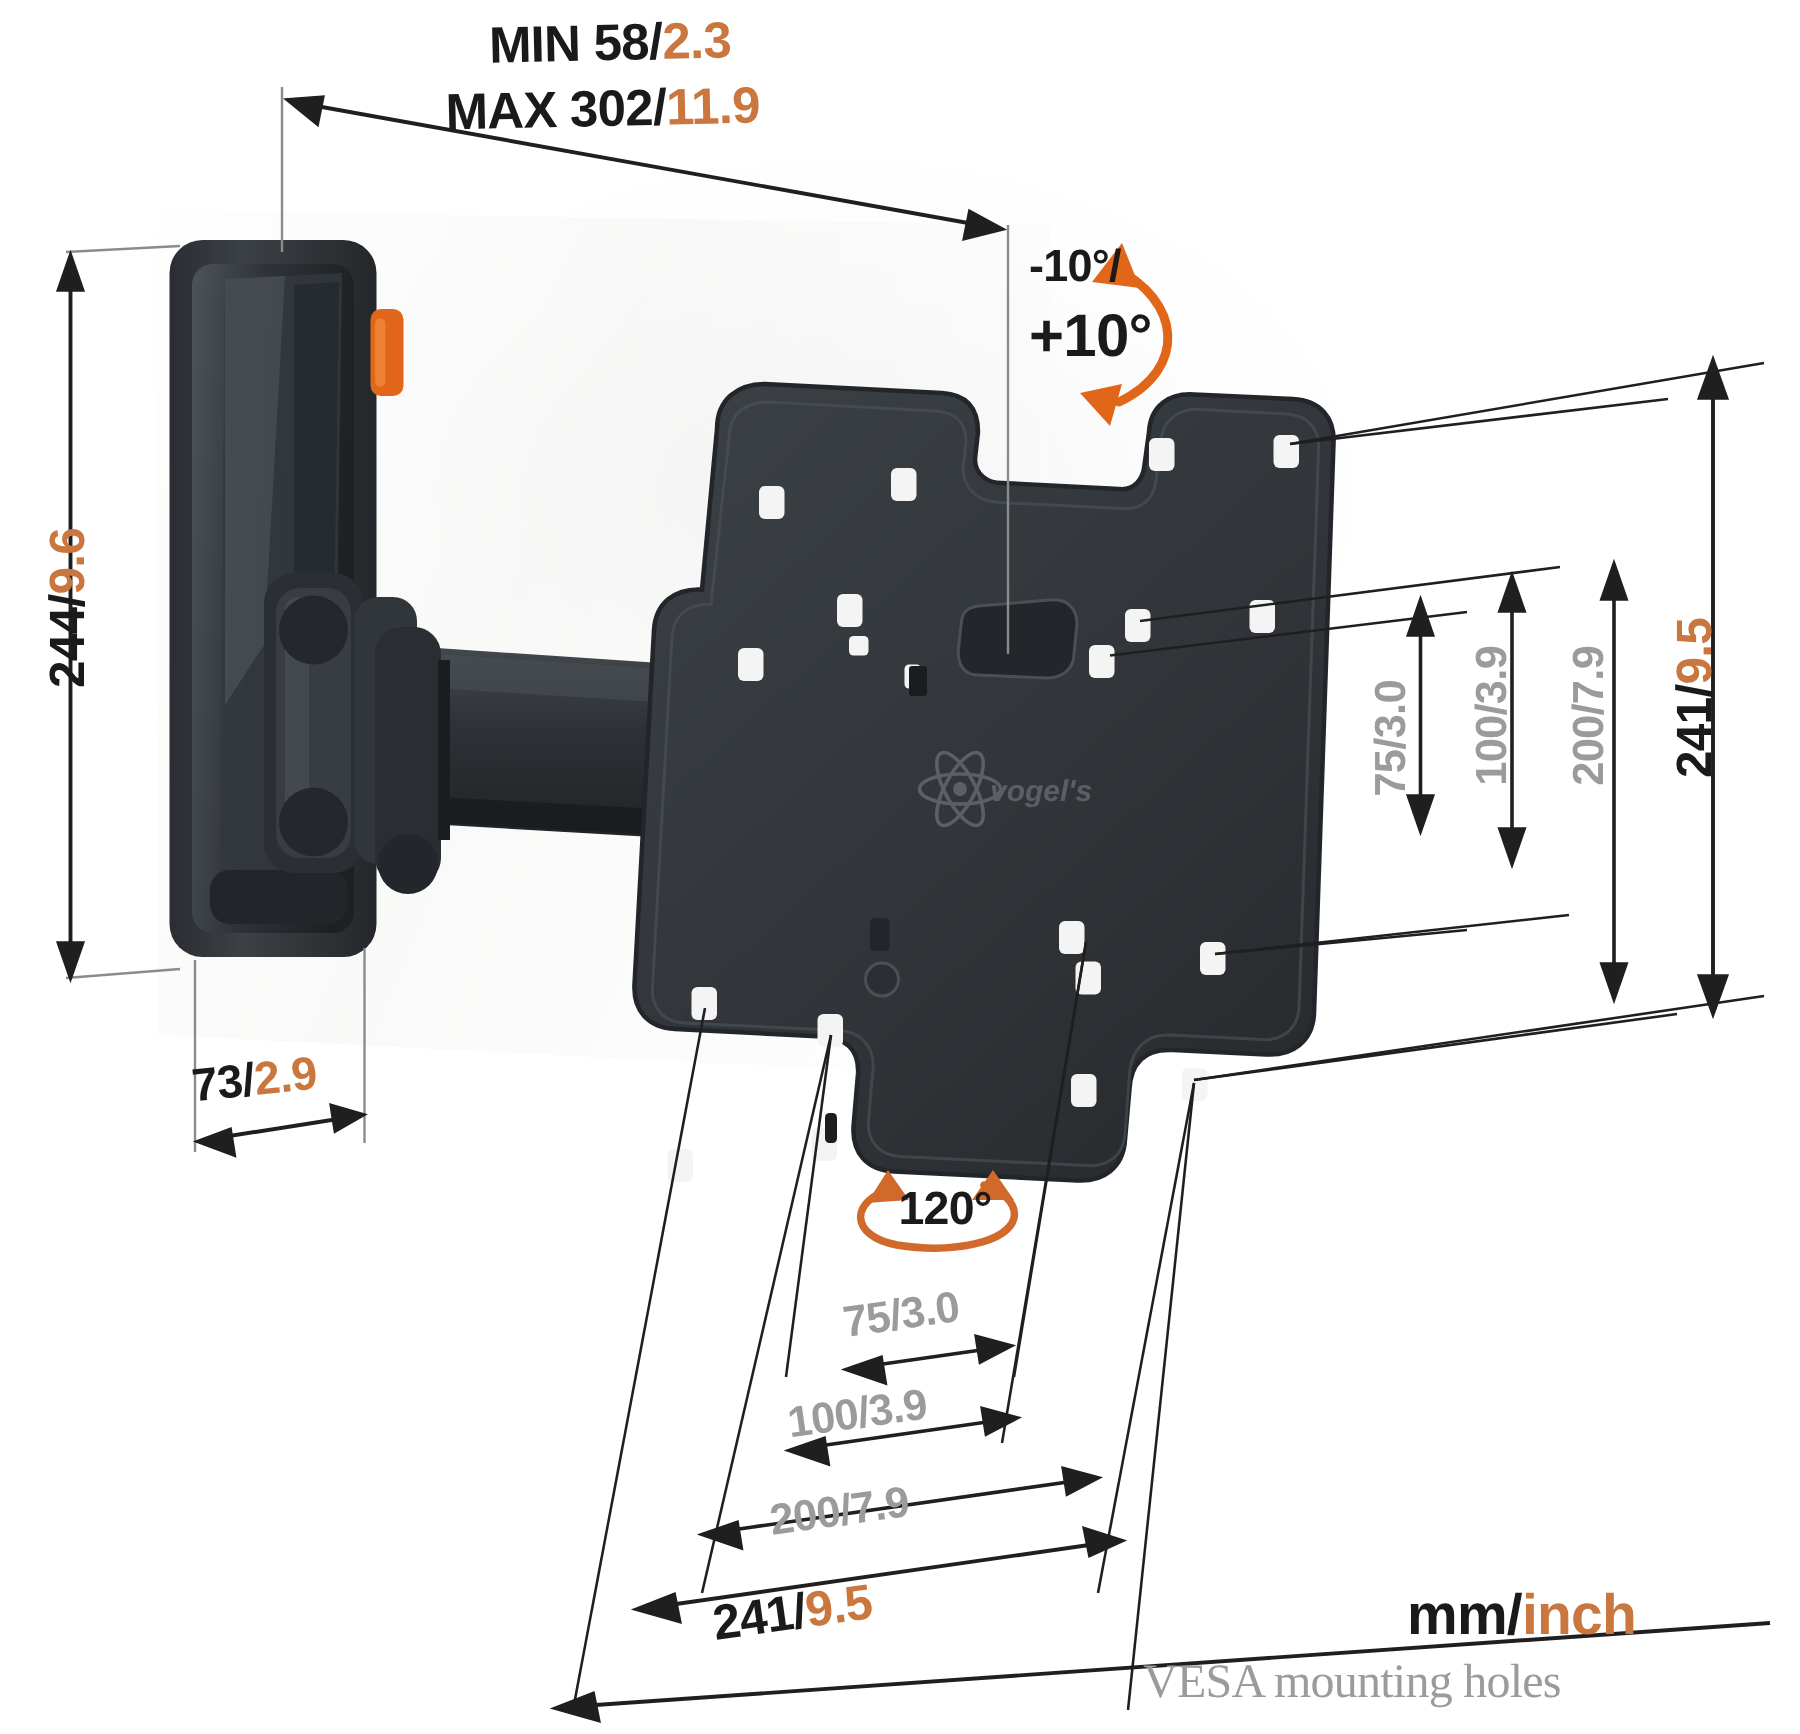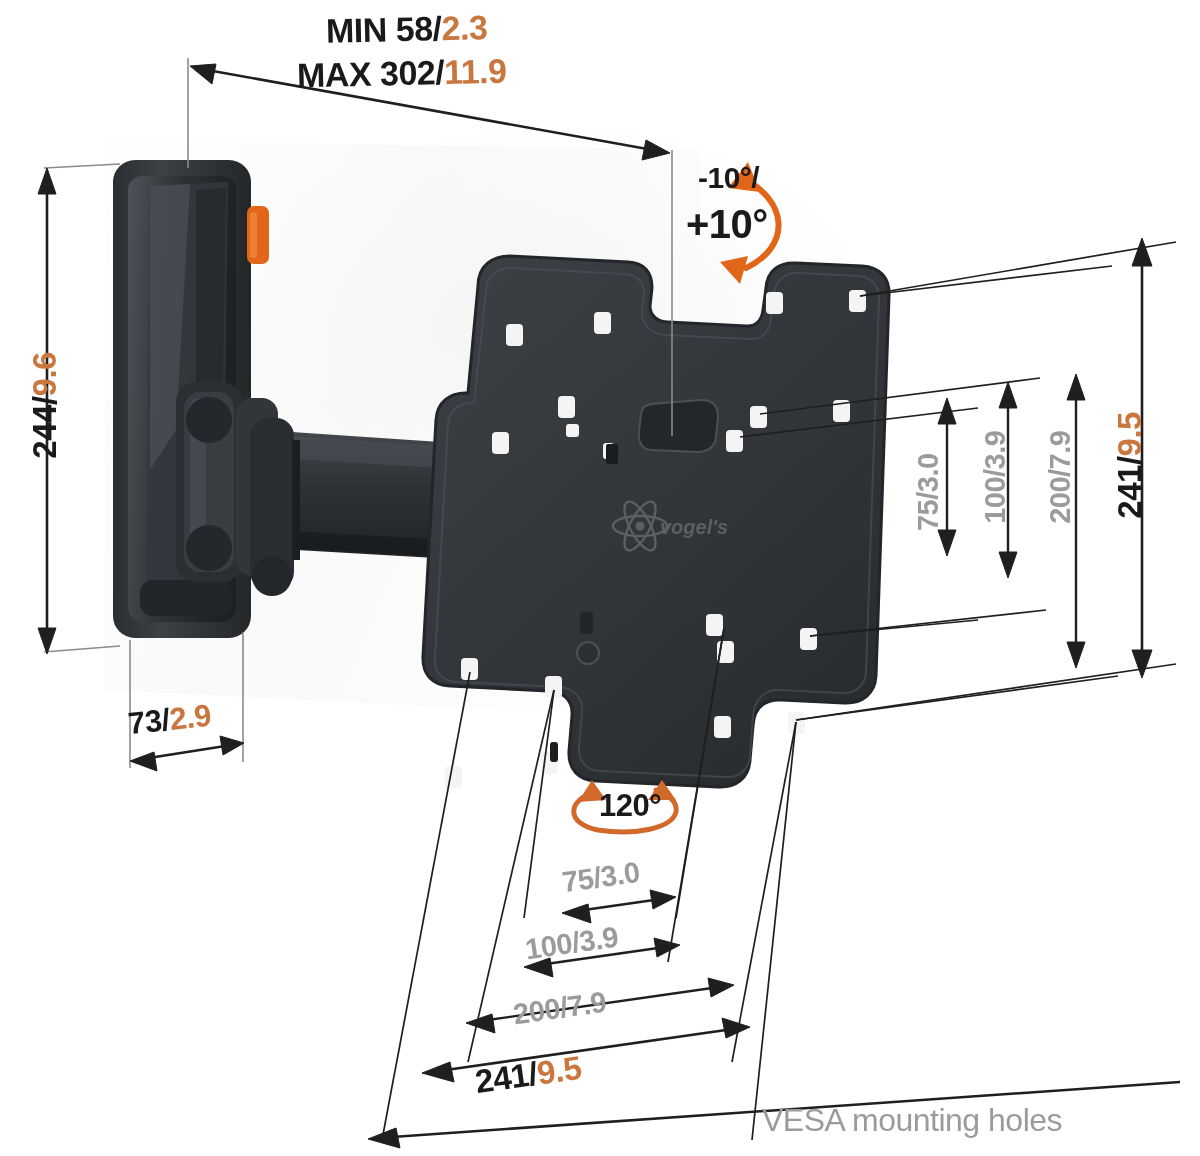--- a/index.html
+++ b/index.html
@@ -279,21 +279,21 @@
     <polygon points="662,780 676,800 648,800" fill="#d1692a" stroke="none"></polygon>
   </svg>
 
   <div class="lbl nosel" style="left:326px;top:12px;font-size:34px;transform:rotate(-1.3deg);">
     <span class="mm">MIN 58</span><span class="mm">/</span><span class="inch">2.3</span>
   </div>
   <div class="lbl nosel" style="left:297px;top:56px;font-size:34px;transform:rotate(-1.3deg);">
     <span class="mm">MAX 302</span><span class="mm">/</span><span class="inch">11.9</span>
   </div>
 
-  <div class="lbl nosel mm" style="left:686px;top:162px;font-size:30px;margin-left:12px;">-10°/</div>
+  <div class="lbl nosel mm" style="left:686px;top:162px;font-size:30px;">-10°/</div>
   <div class="lbl nosel mm" style="left:686px;top:203px;font-size:40px;">+10°</div>
 
   <div class="lbl nosel" style="left:-45px;top:388px;font-size:33px;width:180px;text-align:center;transform:rotate(-90deg);">
     <span class="mm">244</span><span class="mm">/</span><span class="inch">9.6</span>
   </div>
 
   <div class="lbl nosel" style="left:128px;top:704px;font-size:31px;transform:rotate(-6deg);">
     <span class="mm">73</span><span class="mm">/</span><span class="inch">2.9</span>
   </div>
 
@@ -308,15 +308,18 @@
   <div class="lbl nosel mm" style="left:599px;top:790px;font-size:31px;">120°</div>
 
   <div class="lbl nosel vesa" style="left:562px;top:862px;font-size:29px;transform:rotate(-8deg);">75/3.0</div>
   <div class="lbl nosel vesa" style="left:525px;top:928px;font-size:29px;transform:rotate(-8deg);">100/3.9</div>
   <div class="lbl nosel vesa" style="left:513px;top:993px;font-size:29px;transform:rotate(-8deg);">200/7.9</div>
 
   <div class="lbl nosel" style="left:475px;top:1058px;font-size:33px;transform:rotate(-8deg);">
     <span class="mm">241</span><span class="mm">/</span><span class="inch">9.5</span>
   </div>
 
-  <div class="lbl nosel vesa" style="left:762px;top:1104px;font-size:32px;font-weight:400;">VESA mounting holes</div>
+  <div class="lbl nosel" style="left:938px;top:1058px;font-size:38px;">
+    <span class="mm">mm</span><span class="mm">/</span><span class="inch">inch</span>
+  </div>
+  <div class="lbl nosel vesa" style="left:762px;top:1104px;font-size:32px;font-weight:400;font-family:Liberation Serif, serif;">VESA mounting holes</div>
 
 </div>
 
 </body></html>

